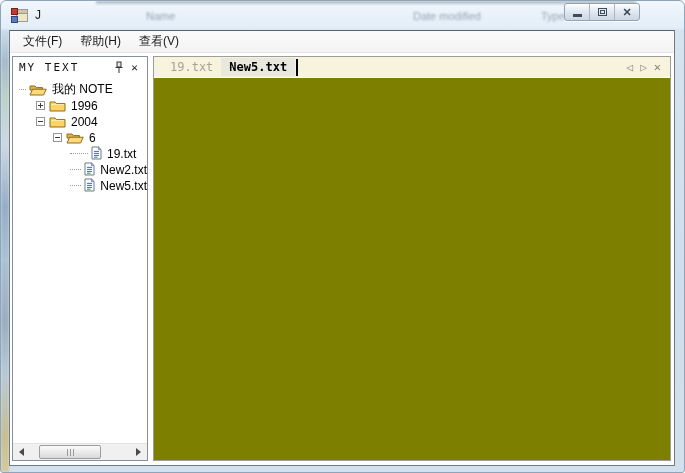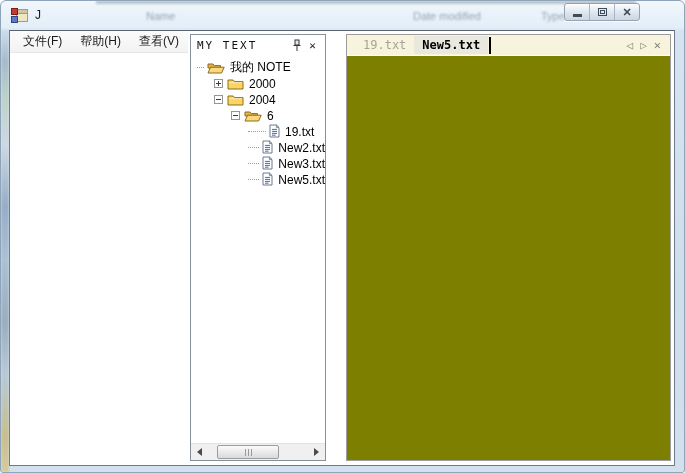--- a/index.html
+++ b/index.html
@@ -54,31 +54,31 @@
   .glass-left{
     position:absolute; left:0; top:29px; bottom:0; width:8px; pointer-events:none;
     background:linear-gradient(180deg,#cddcea 0%,#9db4c6 7%,#b7cfc0 15%,#cdd7e1 26%,#8ca4bf 40%,#a6bdd0 52%,#90a6b8 66%,#b6c6d3 78%,#c6b97e 92%,#d6c78e 100%);
     filter:blur(1.2px); opacity:.85;
   }
 
   
   .client{
     position:absolute; top:29px; left:8px; right:9px; bottom:6px;
     background:#ffffff; border:1px solid #6f7c88; border-top-color:#5c6670;
-    display:flex; 
+    display:flex; flex-direction:column;
   }
   .menubar{
     height:22px; background:linear-gradient(#fbfbfb,#f3f3f3);
     border-bottom:1px solid #e6e6e6;
     display:flex; align-items:center; padding-left:4px;
     font-size:12px; color:#1a1a1a;
   }
   .menu-item{ padding:3px 9px; cursor:default; }
 
-  .workspace{ flex:1; display:flex; padding:3px 3px 4px 2px; gap:20px; background:#fff; min-height:0; }
+  .workspace{ flex:1; display:flex; padding:3px 3px 4px 2px; gap:5px; background:#fff; min-height:0; }
 
   
   .sidebar{
     width:136px; min-width:136px; display:flex; flex-direction:column;
     border:1px solid #898f98; background:#fff;
   }
   .sidebar-header{
     height:20px; display:flex; align-items:center; padding:0 3px 0 6px;
     background:#fff; font-family:"DejaVu Sans Mono", monospace;
     font-size:11px; letter-spacing:2px; color:#111;
@@ -202,21 +202,21 @@
             </div>
             <div class="tree-row">
               <span style="width: 23px; min-width: 23px;"></span>
               <span class="expander plus"></span>
               <span class="tree-icon">
                 <svg width="17" height="13" viewBox="0 0 17 13">
                   <path d="M1 3 L6.2 3 L7.6 4.6 L16 4.6 L16 12 L1 12 Z" fill="var(--folder-yellow,#fcd462)" stroke="#8f6d1e" stroke-width="1"></path>
                   <path d="M2 5.6 H15" stroke="#fdeaa6" stroke-width="1" fill="none"></path>
                 </svg>
               </span>
-              <span class="tree-label">2000</span>
+              <span class="tree-label">1996</span>
             </div>
             <div class="tree-row">
               <span style="width: 23px; min-width: 23px;"></span>
               <span class="expander minus"></span>
               <span class="tree-icon">
                 <svg width="17" height="13" viewBox="0 0 17 13">
                   <path d="M1 3 L6.2 3 L7.6 4.6 L16 4.6 L16 12 L1 12 Z" fill="var(--folder-yellow,#fcd462)" stroke="#8f6d1e" stroke-width="1"></path>
                   <path d="M2 5.6 H15" stroke="#fdeaa6" stroke-width="1" fill="none"></path>
                 </svg>
               </span>
@@ -249,32 +249,20 @@
               <span style="width: 57px; min-width: 57px;"></span>
               <span class="stub" style="width: 18px;"></span>
               <span class="tree-icon">
                 <svg width="11" height="14" viewBox="0 0 11 14">
                   <path d="M1 1 H7.4 L10 3.6 V13 H1 Z" fill="#ffffff" stroke="#6b7b8c" stroke-width="1"></path>
                   <path d="M7.4 1 V3.6 H10 Z" fill="#d9e1ea" stroke="#6b7b8c" stroke-width="0.8"></path>
                   <path d="M3 5.4 H8 M3 7.4 H8 M3 9.4 H8 M3 11.2 H6.5" stroke="#2f55c0" stroke-width="0.9" fill="none"></path>
                 </svg>
               </span>
               <span class="tree-label">New2.txt</span>
-            </div>
-            <div class="tree-row">
-              <span style="width: 57px; min-width: 57px;"></span>
-              <span class="stub" style="width: 18px;"></span>
-              <span class="tree-icon">
-                <svg width="11" height="14" viewBox="0 0 11 14">
-                  <path d="M1 1 H7.4 L10 3.6 V13 H1 Z" fill="#ffffff" stroke="#6b7b8c" stroke-width="1"></path>
-                  <path d="M7.4 1 V3.6 H10 Z" fill="#d9e1ea" stroke="#6b7b8c" stroke-width="0.8"></path>
-                  <path d="M3 5.4 H8 M3 7.4 H8 M3 9.4 H8 M3 11.2 H6.5" stroke="#2f55c0" stroke-width="0.9" fill="none"></path>
-                </svg>
-              </span>
-              <span class="tree-label">New3.txt</span>
             </div>
             <div class="tree-row">
               <span style="width: 57px; min-width: 57px;"></span>
               <span class="stub" style="width: 18px;"></span>
               <span class="tree-icon">
                 <svg width="11" height="14" viewBox="0 0 11 14">
                   <path d="M1 1 H7.4 L10 3.6 V13 H1 Z" fill="#ffffff" stroke="#6b7b8c" stroke-width="1"></path>
                   <path d="M7.4 1 V3.6 H10 Z" fill="#d9e1ea" stroke="#6b7b8c" stroke-width="0.8"></path>
                   <path d="M3 5.4 H8 M3 7.4 H8 M3 9.4 H8 M3 11.2 H6.5" stroke="#2f55c0" stroke-width="0.9" fill="none"></path>
                 </svg>

